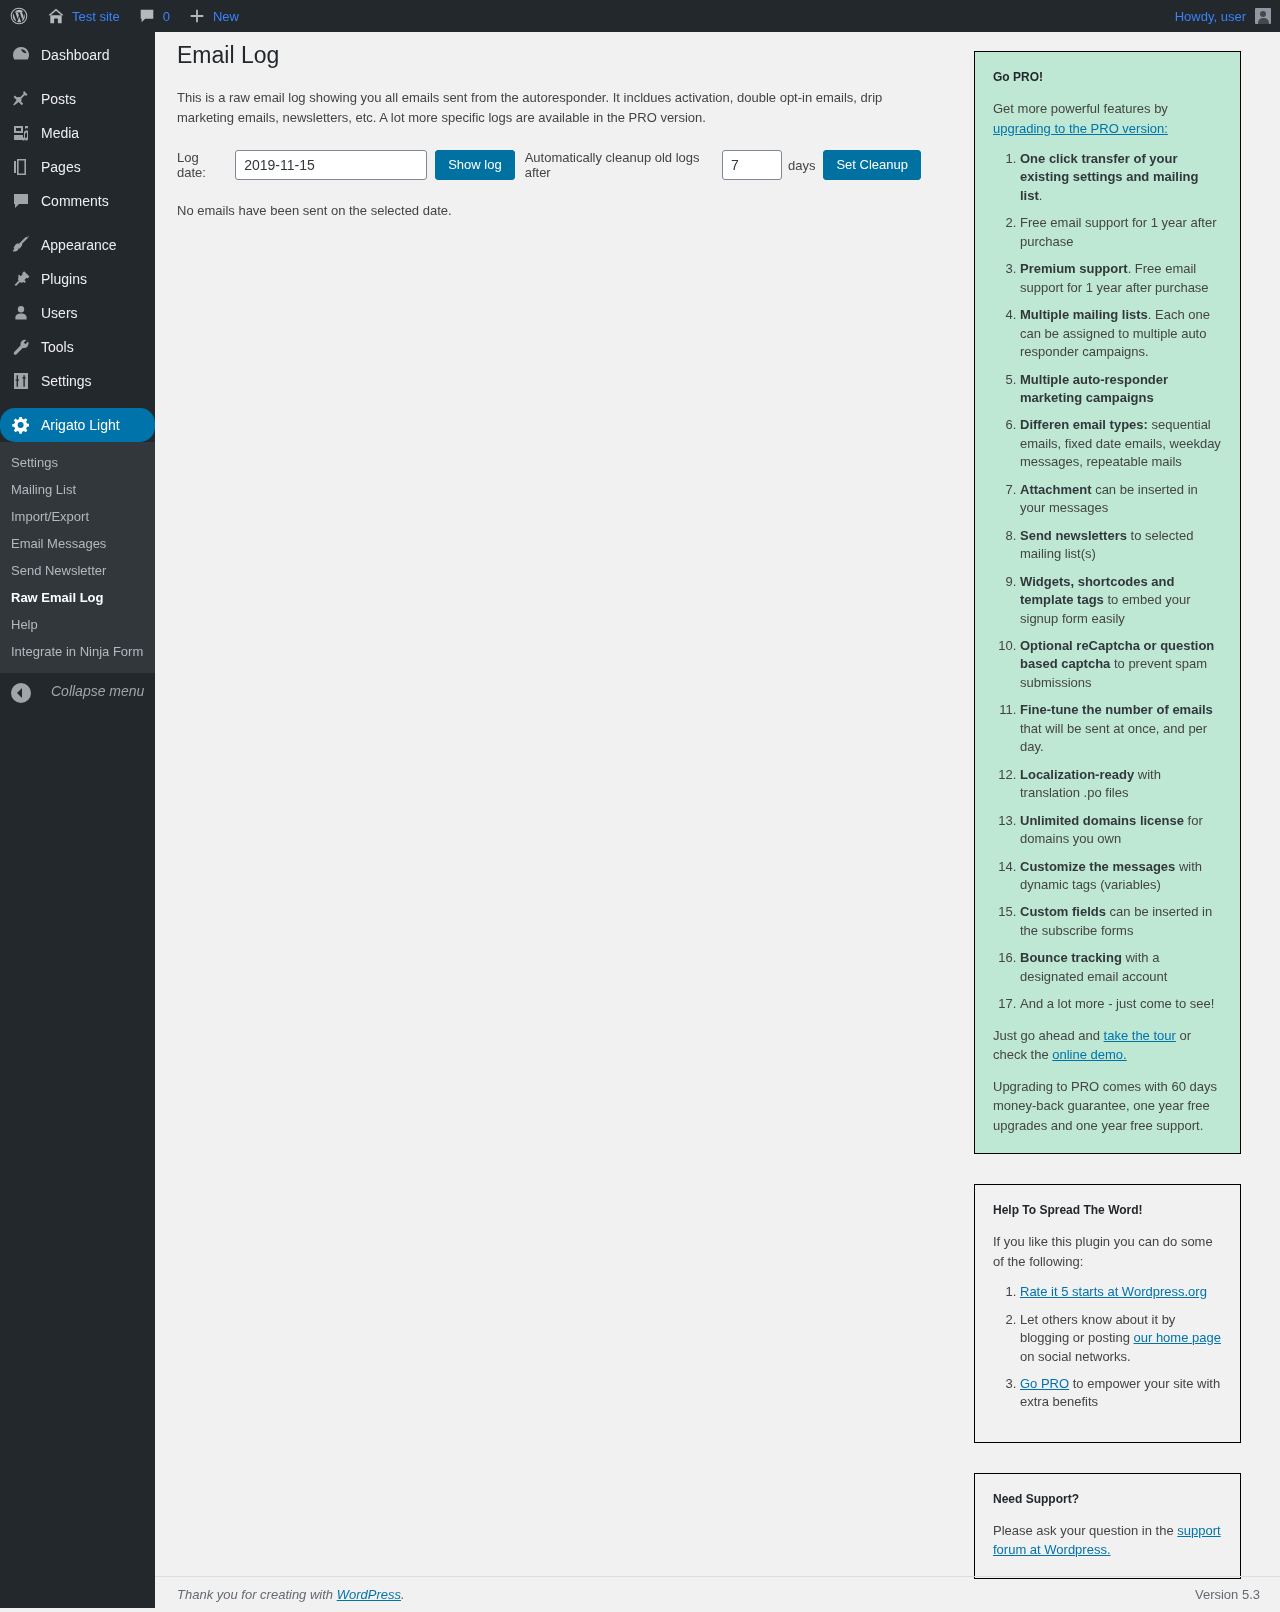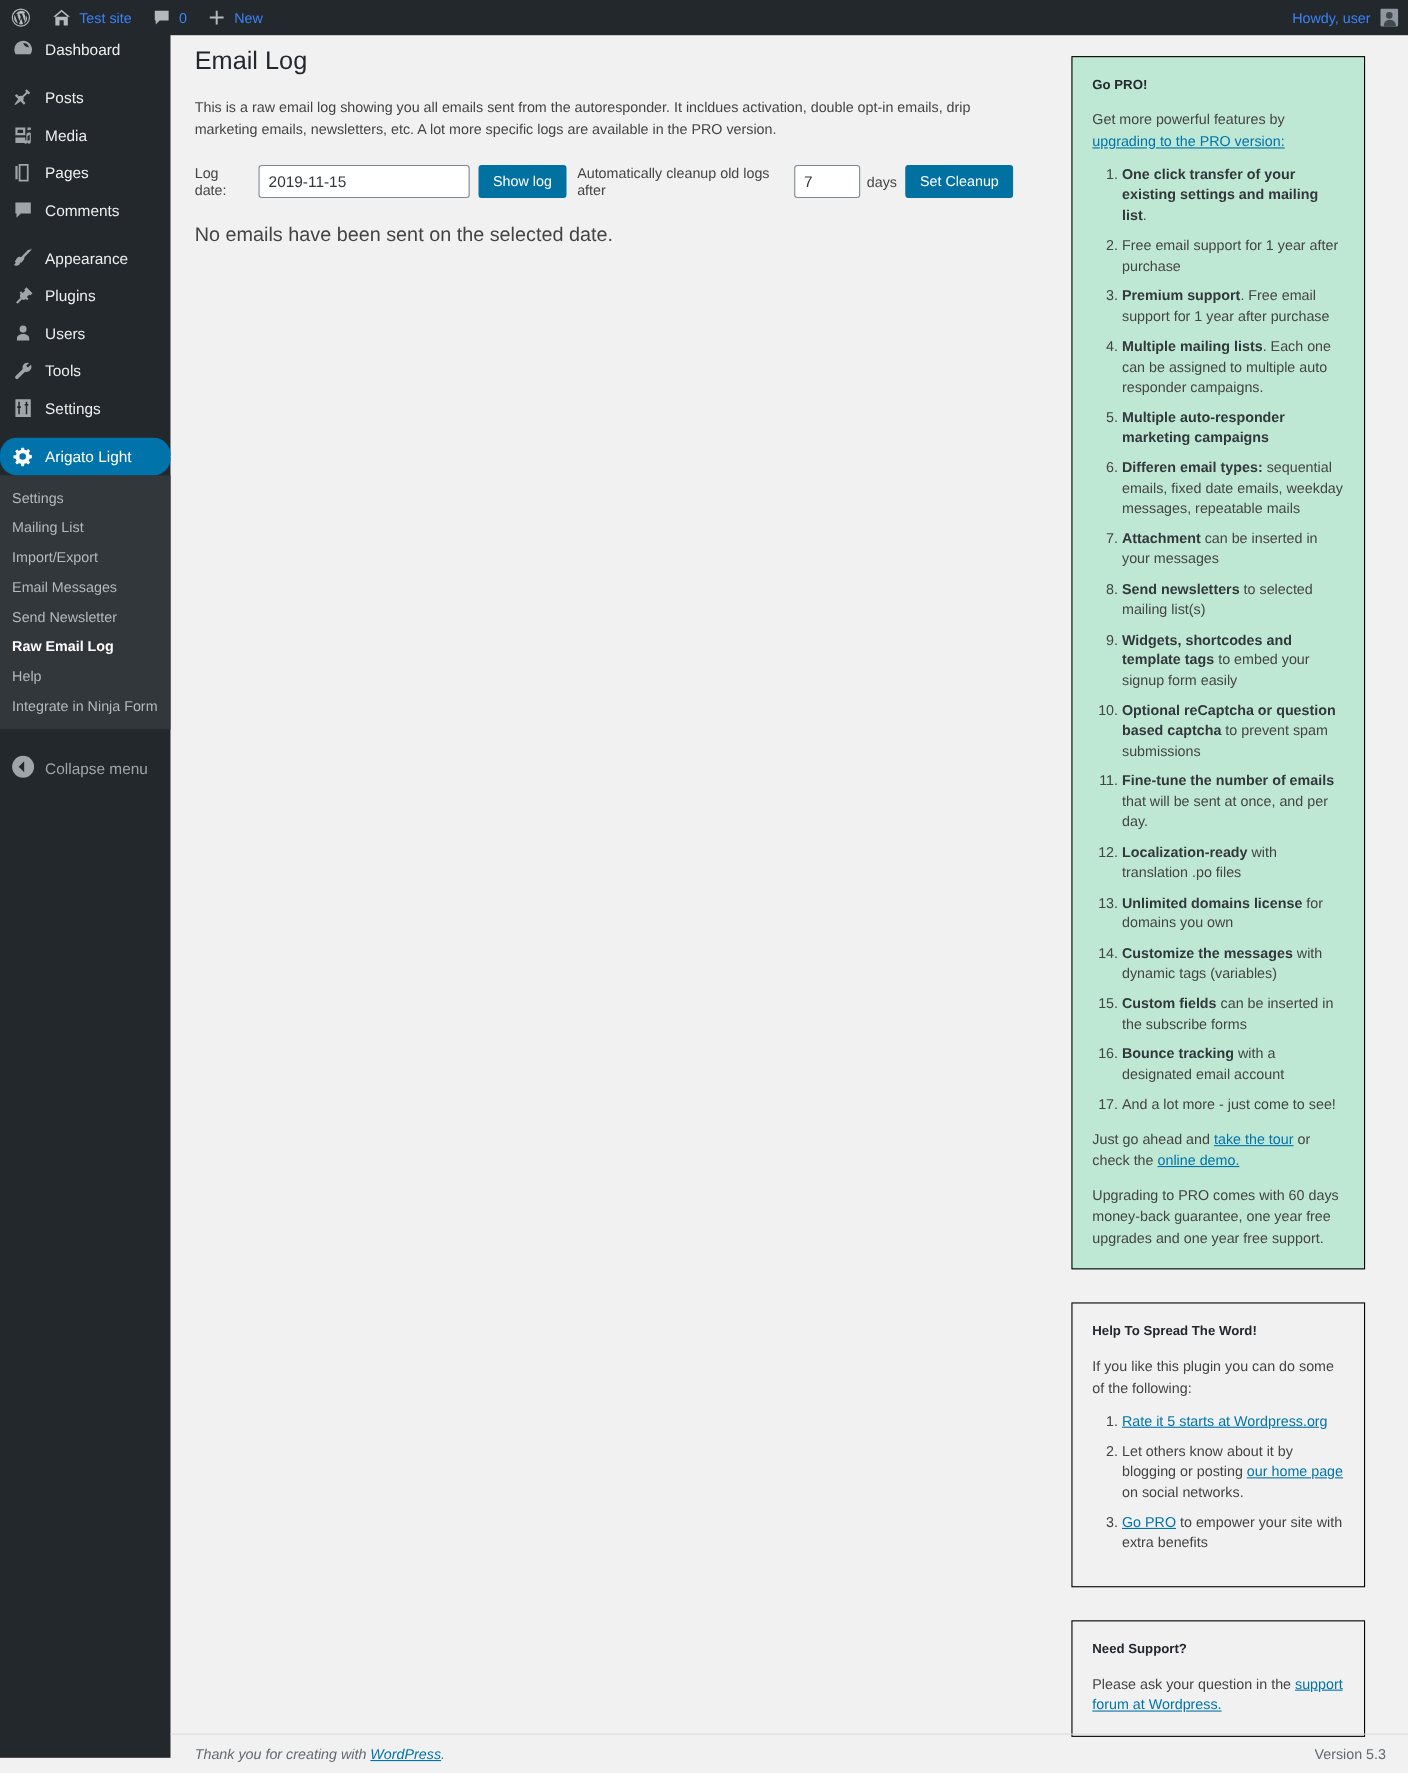--- a/index.html
+++ b/index.html
@@ -36,21 +36,21 @@
     content: ""; position: absolute; left: 5px; top: 2.5px;
     width: 6px; height: 6px; border-radius: 50%; background: #42484d;
   }
   .avatar-sq::after {
     content: ""; position: absolute; left: 2.5px; top: 9.5px;
     width: 11px; height: 6px; border-radius: 5px 5px 0 0; background: #42484d;
   }
 
   
   #adminmenu {
-    position: absolute; top: 18px; left: 0; width: 155px;
+    position: absolute; top: 28px; left: 0; width: 155px;
     min-height: 1580px;
     background: #23282d;
     font-size: 14px;
   }
   .menu-top {
     display: flex; align-items: center; gap: 10px;
     height: 34px; padding: 0 0 0 11px;
     color: #eee; cursor: pointer; position: relative;
   }
   .menu-top .mi { width: 20px; height: 20px; flex: 0 0 20px; fill: #a0a5aa; }
@@ -64,23 +64,23 @@
     border-right-color: #f1f1f1; border-left: 0;
   }
   .menu-sep { height: 10px; }
   .submenu { background: #32373c; padding: 7px 0 8px 0; }
   .submenu a {
     display: block; padding: 6px 0 6px 11px;
     color: #b4b9be; font-size: 13px; text-decoration: none; cursor: pointer;
   }
   .submenu a.current { color: #fff; font-weight: bold; }
   .collapse-row {
-    display: flex; align-items: flex-end; gap: 10px;
+    display: flex; align-items: flex-start; gap: 20px;
     height: 34px; padding-left: 11px; color: #a0a5aa;
-    cursor: pointer; margin-top: 10px; font-size: 14px;
+    cursor: pointer; margin-top: 10px; font-size: 14px; font-style: italic;
   }
   .collapse-row .cico {
     width: 20px; height: 20px; border-radius: 50%; background: #a0a5aa;
     position: relative; flex: 0 0 20px;
   }
   .collapse-row .cico::after {
     content: ""; position: absolute; left: 6px; top: 5px;
     border: 5px solid transparent; border-right-color: #23282d; border-left: 0;
   }
 
@@ -115,21 +115,21 @@
   input.days-input { width: 60px; margin: 0 6px 0 8px; }
   .btn-primary {
     height: 30px; line-height: 28px; padding: 0 12px;
     background: #0071a1; border: 1px solid #0071a1; border-radius: 3px;
     color: #fff; font-size: 13px; cursor: pointer;
     font-family: "Liberation Sans", sans-serif; white-space: nowrap;
     display: inline-block;
   }
   .ml8 { margin-left: 8px; }
   .ml10 { margin-left: 10px; }
-  p.noemails { margin: 23px 0 0 0; font-size: 18px; color: #444; }
+  p.noemails { margin: 23px 0 0 0; font-size: 13px; color: #444; }
 
   
   .sidebox {
     border: 1px solid #000; padding: 16px 18px 18px 18px;
     margin-bottom: 30px; font-size: 13px; line-height: 1.5;
   }
   .sidebox.pro { background: #bfe8d4; }
   .sidebox.plain { background: #f1f1f1; }
   .sidebox h2 {
     margin: 0 0 13px 0; font-size: 12px; font-weight: bold; color: #23282d;

